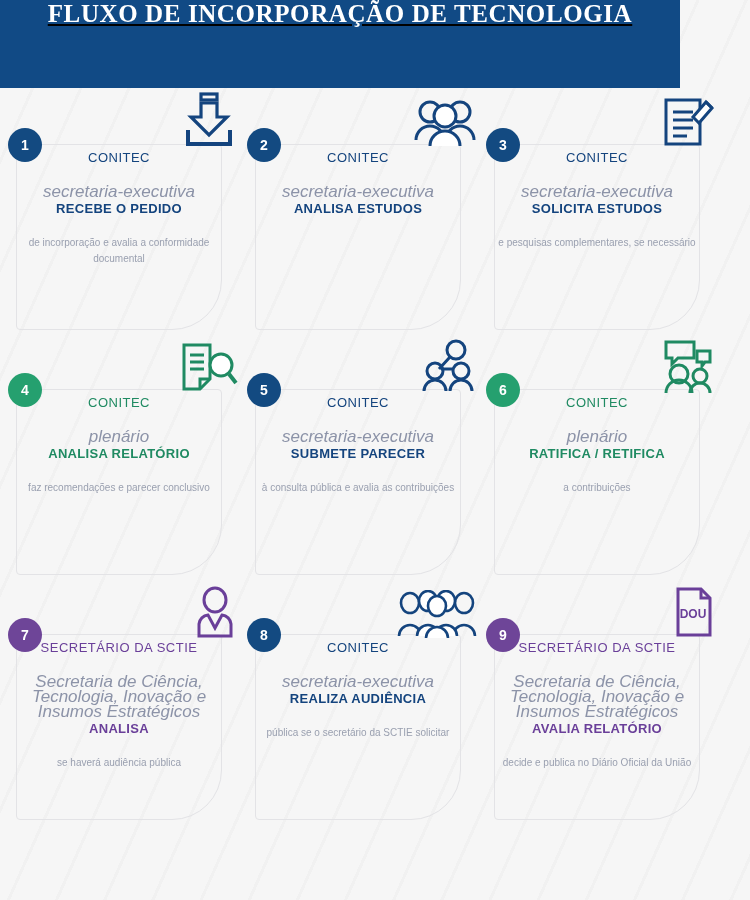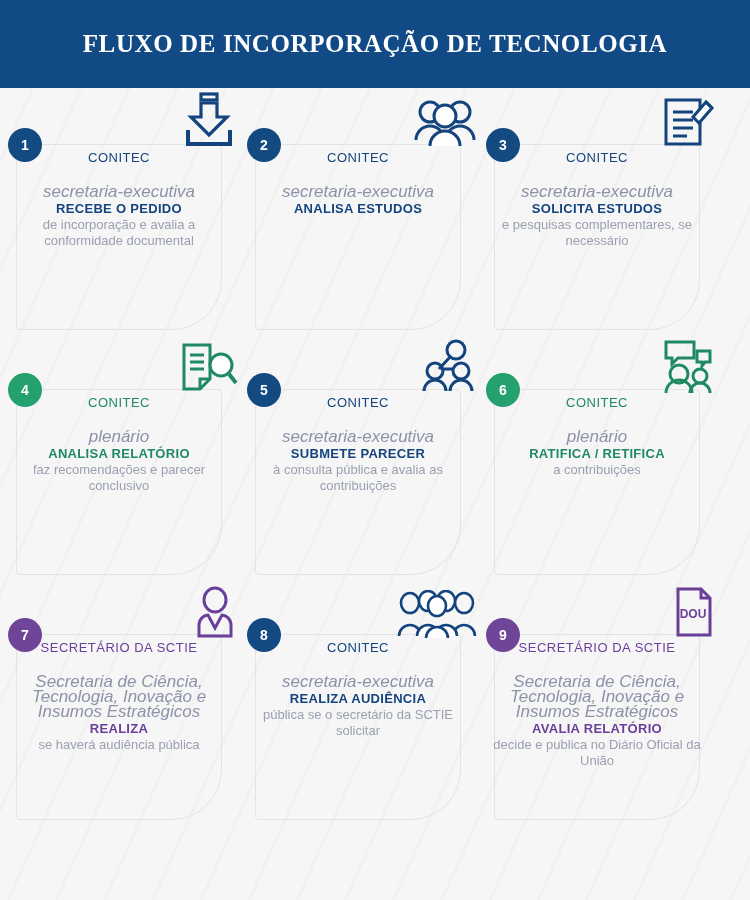--- a/index.html
+++ b/index.html
@@ -17,23 +17,23 @@
         -66deg,
         #f6f6f6 0px, #f6f6f6 16px,
         #f1f1f1 16px, #f1f1f1 19px,
         #f6f6f6 19px, #f6f6f6 44px
       ),
       #f6f6f6;
   }
   
   #header {
     position:absolute; top:0; left:0;
-    width:750px; height:88px;
+    width:680px; height:88px;
     background:#114a85;
-    display:flex; align-items:center; justify-content:center;
+    display:flex; justify-content:center;text-decoration:underline;
   }
   #header-title {
     font-family:"Liberation Serif", serif;
     color:#ffffff;
     font-size:25px;
     font-weight:700;
     letter-spacing:0.6px;
     white-space:nowrap;
   }
   
@@ -95,24 +95,24 @@
     margin-top:18px;
   }
   .act-title {
     font-size:13px;
     font-weight:700;
     letter-spacing:0.3px;
     line-height:16px;
     margin-top:2px;
   }
   .act-desc {
-    font-size:13px;
+    font-size:10px;
     color:#9aa0b0;
     line-height:16px;
-    margin-top:0;
+    margin-top:18px;
   }
   
   .t-blue   .org-name, .t-blue   .act-title { color:#14447e; }
   .t-green  .org-name, .t-green  .act-title { color:#1f8a62; }
   .t-purple .org-name, .t-purple .act-title { color:#6a3f99; }
   .t-blue   .num-circle { background:#134a81; }
   .t-green  .num-circle { background:#25a06f; }
   .t-purple .num-circle { background:#6e4598; }
 </style>
 </head>
@@ -249,21 +249,21 @@
       <div class="card-box"></div>
       <div class="icon-wrap">
         <svg width="46" height="52" viewBox="0 0 46 52" fill="none" stroke="#6a3f99" stroke-width="3">
           <ellipse cx="23" cy="14" rx="11" ry="12"></ellipse>
           <path d="M7 50 V38 a10 10 0 0 1 9 -9 L23 42 L30 29 a10 10 0 0 1 9 9 V50 Z"></path>
         </svg>
       </div>
       <div class="card-text">
         <div class="org-name">SECRETÁRIO DA SCTIE</div>
         <div class="org-sub">Secretaria de Ciência, Tecnologia, Inovação e Insumos Estratégicos</div>
-        <div class="act-title">REALIZA</div>
+        <div class="act-title">ANALISA</div>
         <div class="act-desc">se haverá audiência pública</div>
       </div>
       <div class="num-circle">7</div>
     </div>
 
     <div class="card-slot t-blue" style="left:239px; top:490px;">
       <div class="card-box"></div>
       <div class="icon-wrap">
         <svg width="80" height="48" viewBox="0 0 80 48" fill="none" stroke="#14447e" stroke-width="2.6">
           <ellipse cx="13" cy="13" rx="9" ry="10"></ellipse>

